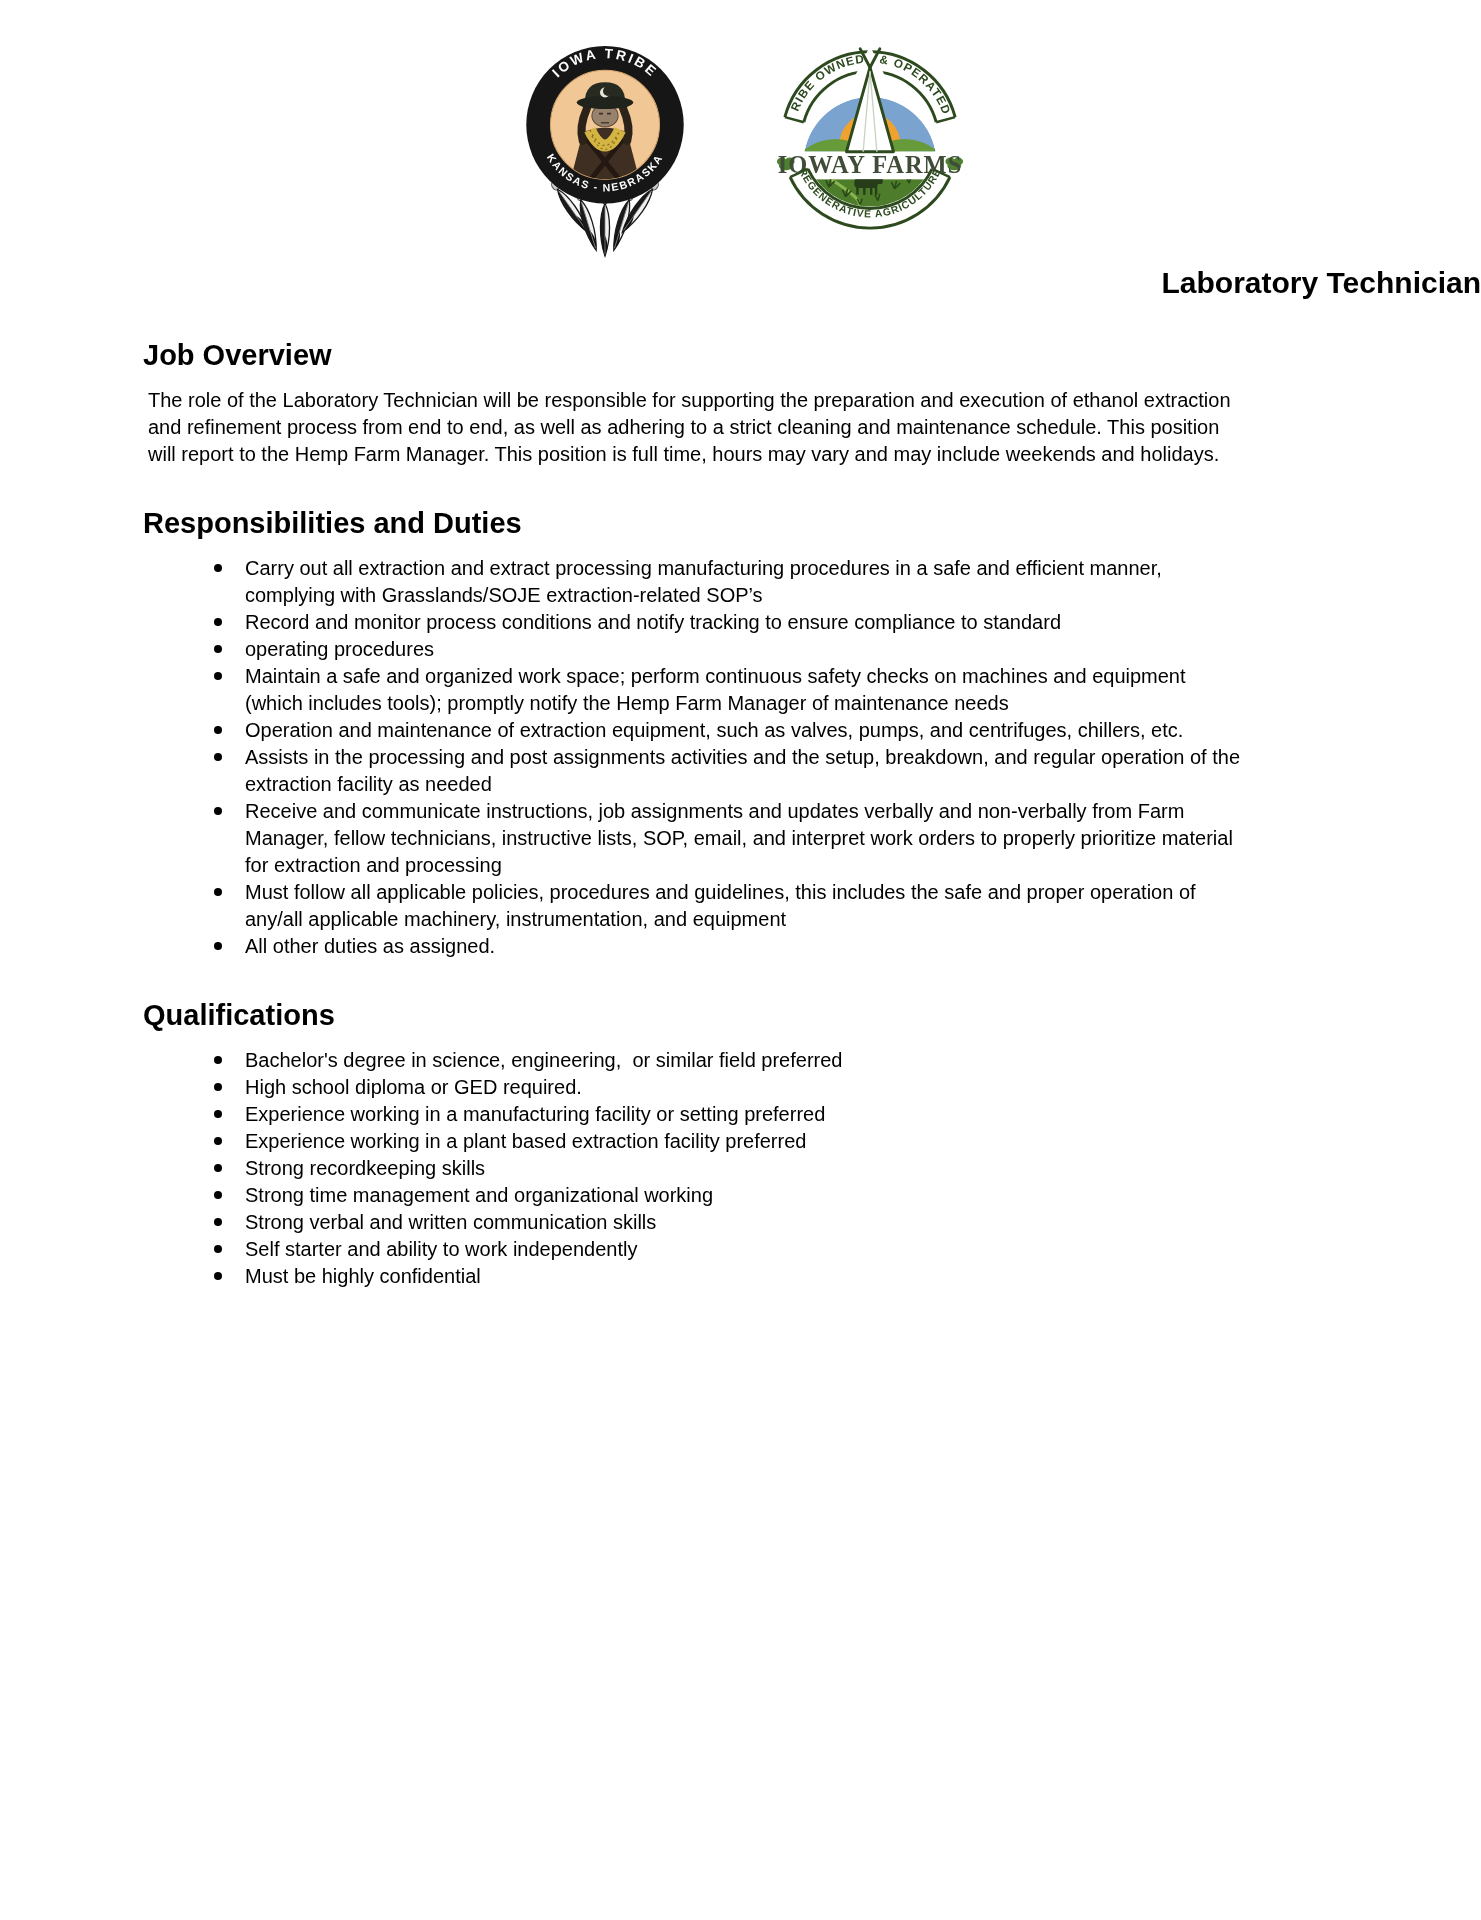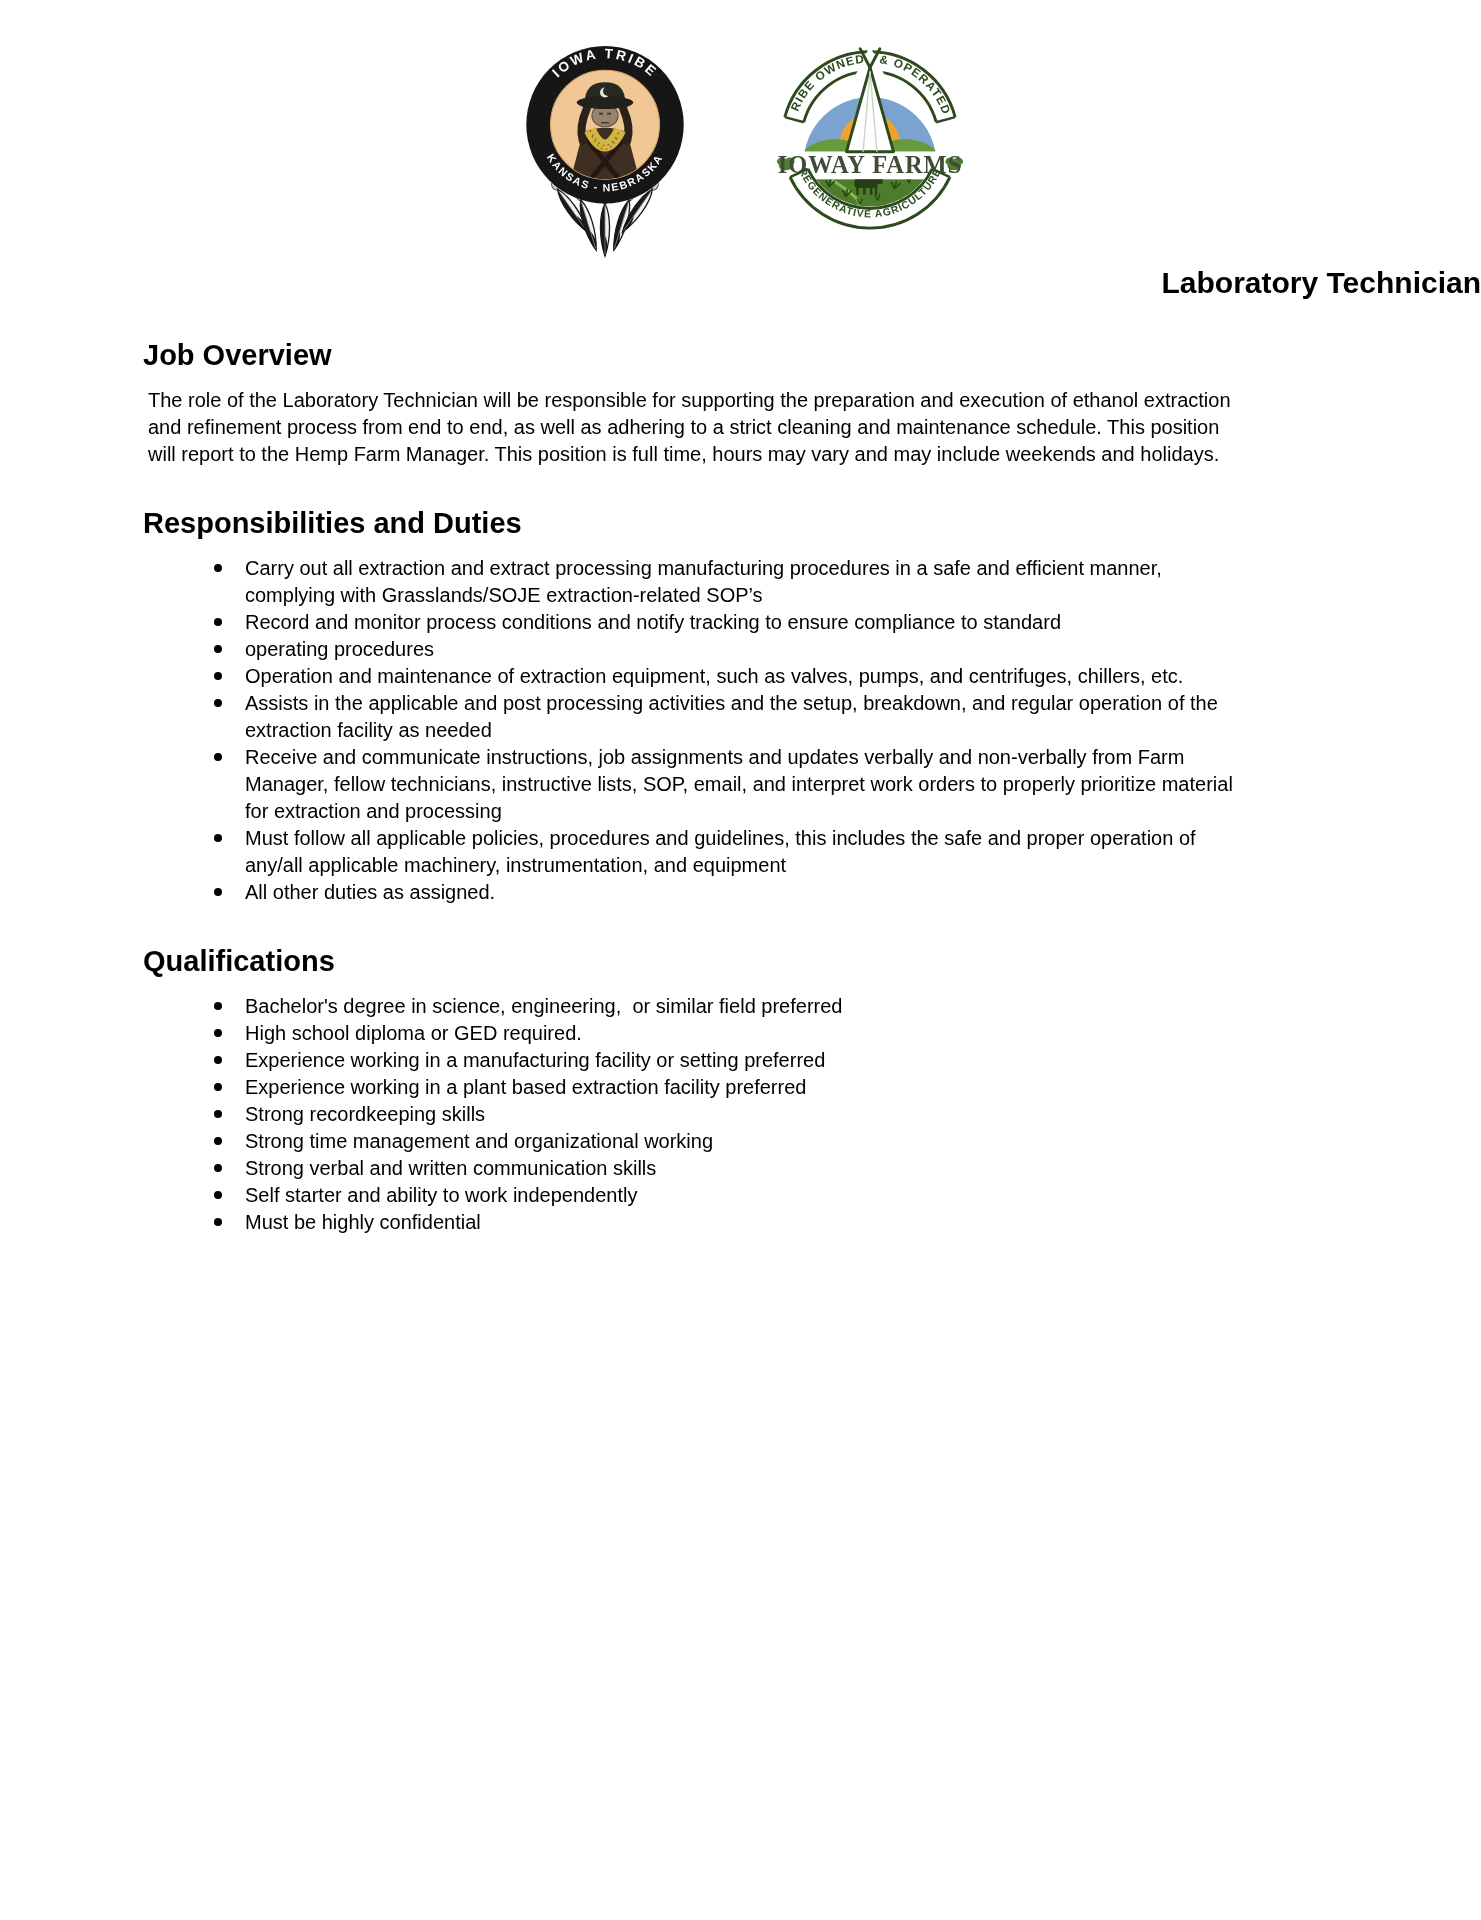--- a/index.html
+++ b/index.html
@@ -222,22 +222,23 @@
       <h2 class="sec-heading">Job Overview</h2>
       <p class="body-text">The role of the Laboratory Technician will be responsible for supporting the preparation and execution of ethanol extraction and refinement process from end to end, as well as adhering to a strict cleaning and maintenance schedule. This position will report to the Hemp Farm Manager. This position is full time, hours may vary and may include weekends and holidays.</p>
     </section>
 
     <section>
       <h2 class="sec-heading">Responsibilities and Duties</h2>
       <ul class="bullets">
           <li>Carry out all extraction and extract processing manufacturing procedures in a safe and efficient manner, complying with Grasslands/SOJE extraction-related SOP’s</li>
           <li>Record and monitor process conditions and notify tracking to ensure compliance to standard</li>
           <li>operating procedures</li>
+          <li>Maintain a safe and organized work space; perform continuous safety checks on machines and equipment (which includes tools); promptly notify the Hemp Farm Manager of maintenance needs</li>
           <li>Operation and maintenance of extraction equipment, such as valves, pumps, and centrifuges, chillers, etc.</li>
-          <li>Assists in the applicable and post processing activities and the setup, breakdown, and regular operation of the extraction facility as needed</li>
+          <li>Assists in the processing and post assignments activities and the setup, breakdown, and regular operation of the extraction facility as needed</li>
           <li>Receive and communicate instructions, job assignments and updates verbally and non-verbally from Farm Manager, fellow technicians, instructive lists, SOP, email, and interpret work orders to properly prioritize material for extraction and processing</li>
           <li>Must follow all applicable policies, procedures and guidelines, this includes the safe and proper operation of any/all applicable machinery, instrumentation, and equipment</li>
           <li>All other duties as assigned.</li>
         </ul>
     </section>
 
     <section>
       <h2 class="sec-heading">Qualifications</h2>
       <ul class="bullets">
           <li>Bachelor's degree in science, engineering,  or similar field preferred</li>

